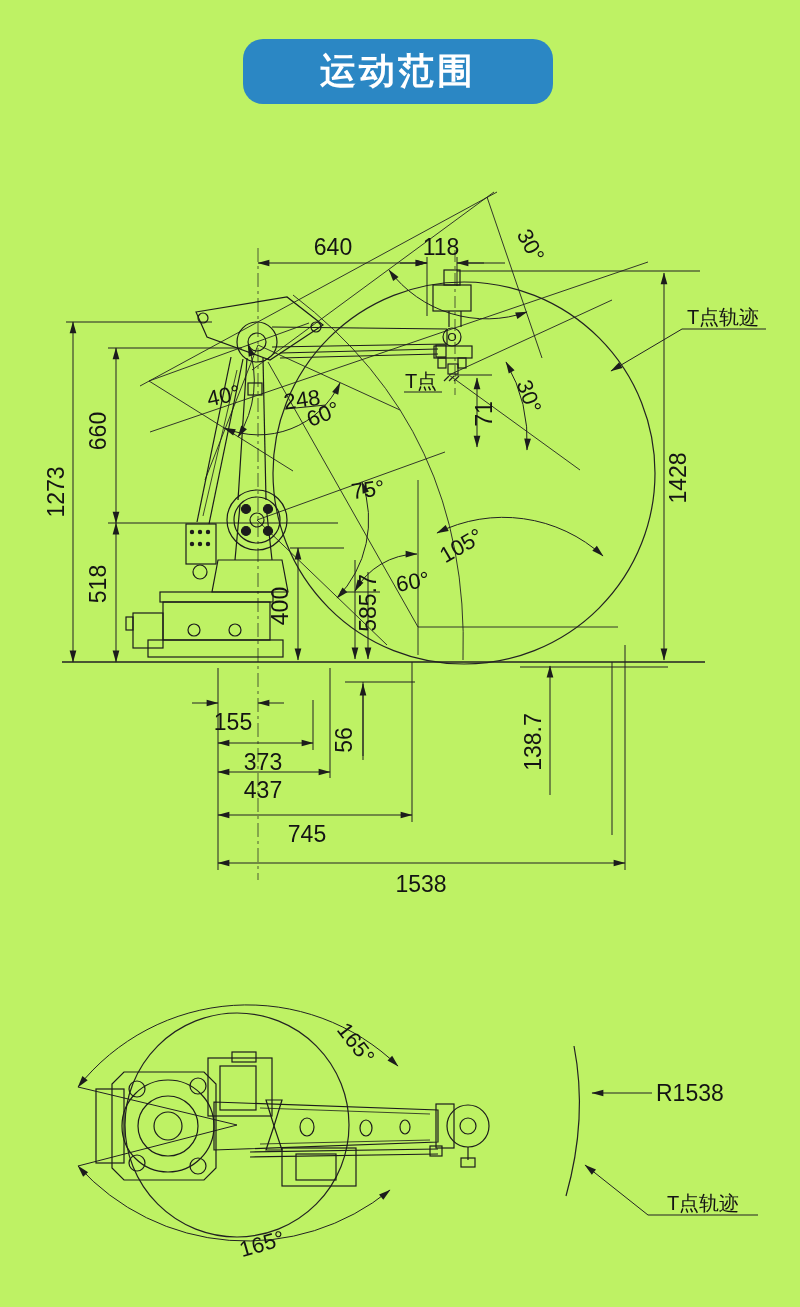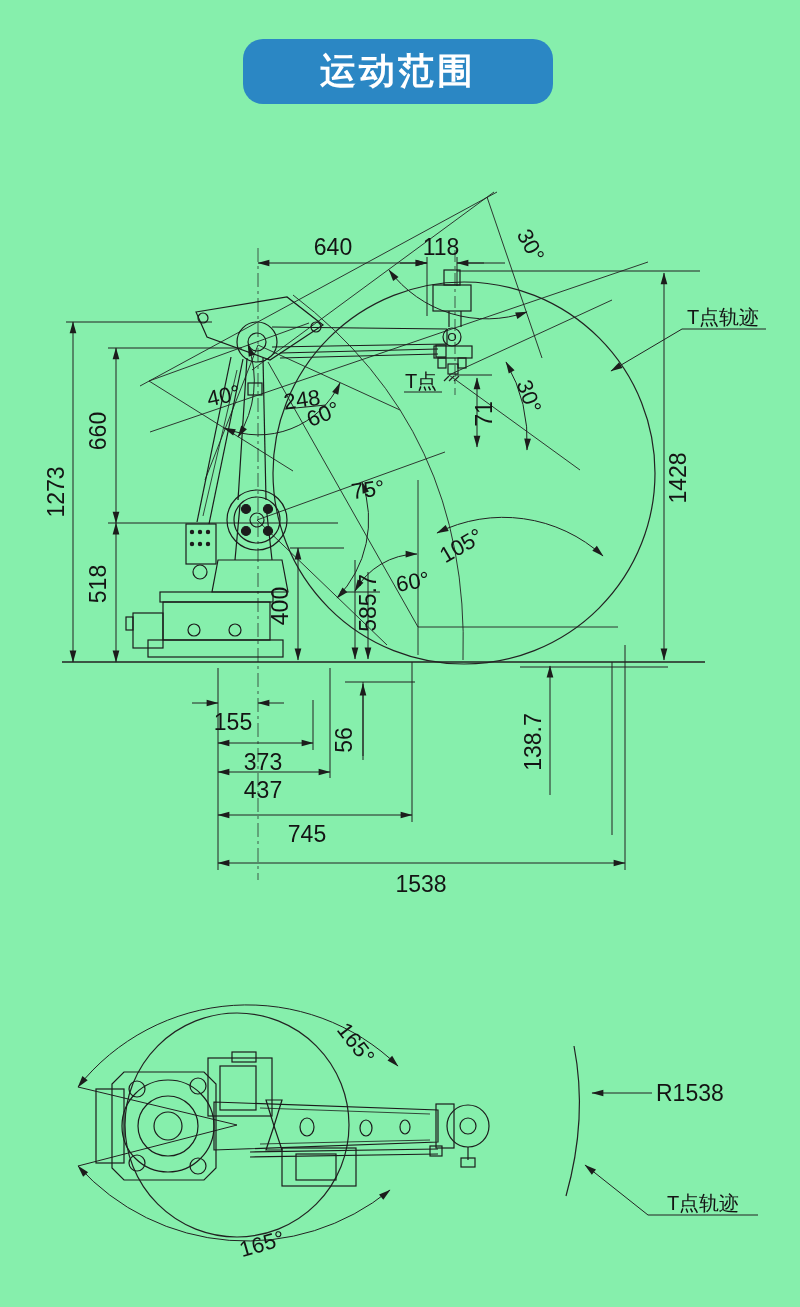--- a/index.html
+++ b/index.html
@@ -1,16 +1,16 @@
 <!DOCTYPE html>
 <html><head>
 <meta charset="utf-8">
 <style>
   html,body{margin:0;padding:0;background:#ffffff;}
-  .canvas{position:relative;width:800px;height:1307px;background:#86efac;overflow:hidden;
+  .canvas{position:relative;width:800px;height:1307px;background:#bef264;overflow:hidden;
           font-family:"Liberation Sans",sans-serif;}
   .badge{position:absolute;left:243px;top:39px;width:310px;height:65px;border-radius:20px;
          display:flex;align-items:center;justify-content:center;
          font-size:36px;font-weight:bold;letter-spacing:3px;}
   svg text{font-family:"Liberation Sans","DejaVu Sans",sans-serif;fill:#141414;}
   .dim{font-size:23px;}
   .ang{font-size:22px;}
   .cn{font-size:20px;}
 </style>
 </head>

